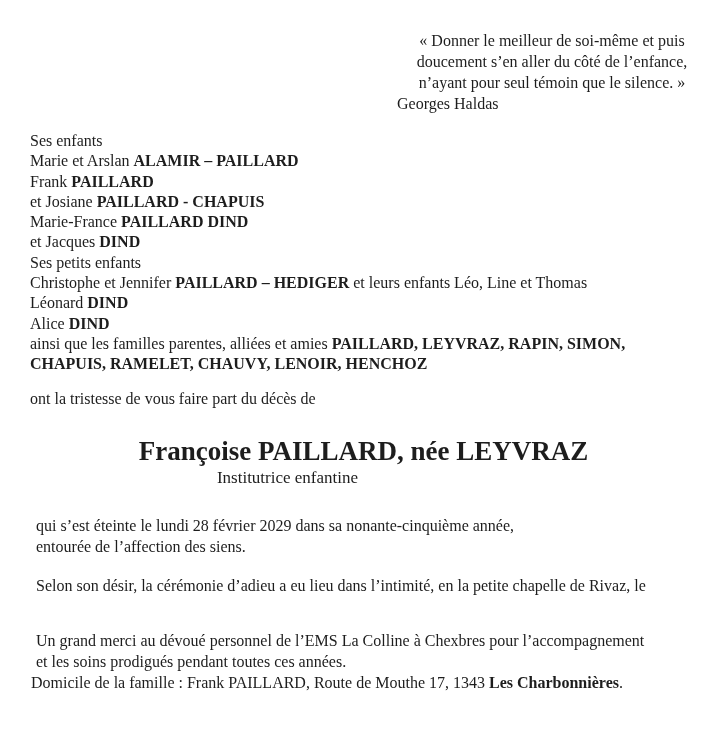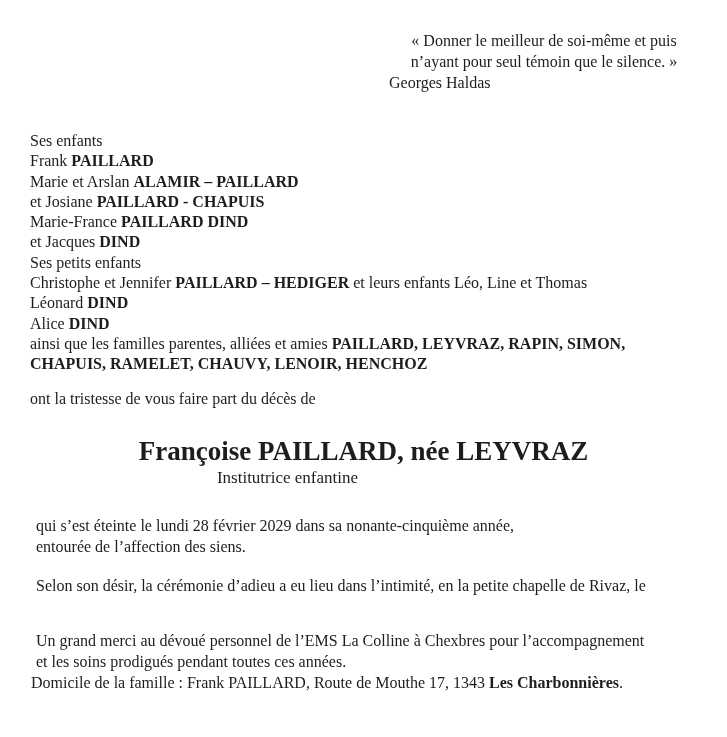--- a/index.html
+++ b/index.html
@@ -14,21 +14,21 @@
     overflow: hidden;
     font-family: "Liberation Serif", serif;
     font-size: 16px;
     color: #1d1d1d;
   }
   .b { font-weight: bold; }
 
   .quote {
     position: absolute;
     top: 30px;
-    right: 28px;
+    right: 20px;
     width: 310px;
     line-height: 21px;
     text-align: center;
   }
   .quote .qattr {
     text-align: left;
   }
 
   .family {
     position: absolute;
@@ -77,28 +77,29 @@
   .p-death    { top: 516px; }
   .p-ceremony { top: 576px; }
   .p-thanks   { top: 631px; }
   .p-address  { top: 673px; left: 31px; }
 </style>
 </head>
 <body>
 
 <div class="quote">
   <div class="qline">« Donner le meilleur de soi-même et puis</div>
+  <div class="qline">doucement s’en aller du côté de l’enfance,</div>
   <div class="qline">n’ayant pour seul témoin que le silence. »</div>
   <div class="qattr">Georges Haldas</div>
 </div>
 
 <div class="family">
   <div class="fline">Ses enfants</div>
+  <div class="fline"><span>Marie et Arslan </span><span class="b">ALAMIR – PAILLARD</span></div>
   <div class="fline"><span>Frank </span><span class="b">PAILLARD</span></div>
-  <div class="fline"><span>Marie et Arslan </span><span class="b">ALAMIR – PAILLARD</span></div>
   <div class="fline"><span>et Josiane </span><span class="b">PAILLARD - CHAPUIS</span></div>
   <div class="fline"><span>Marie-France </span><span class="b">PAILLARD DIND</span></div>
   <div class="fline"><span>et Jacques </span><span class="b">DIND</span></div>
   <div class="fline">Ses petits enfants</div>
   <div class="fline"><span>Christophe et Jennifer </span><span class="b">PAILLARD – HEDIGER</span><span> et leurs enfants Léo, Line et Thomas</span></div>
   <div class="fline"><span>Léonard </span><span class="b">DIND</span></div>
   <div class="fline"><span>Alice </span><span class="b">DIND</span></div>
   <div class="fline"><span>ainsi que les familles parentes, alliées et amies </span><span class="b">PAILLARD, LEYVRAZ, RAPIN, SIMON,</span></div>
   <div class="fline"><span class="b">CHAPUIS, RAMELET, CHAUVY, LENOIR, HENCHOZ</span></div>
 </div>

